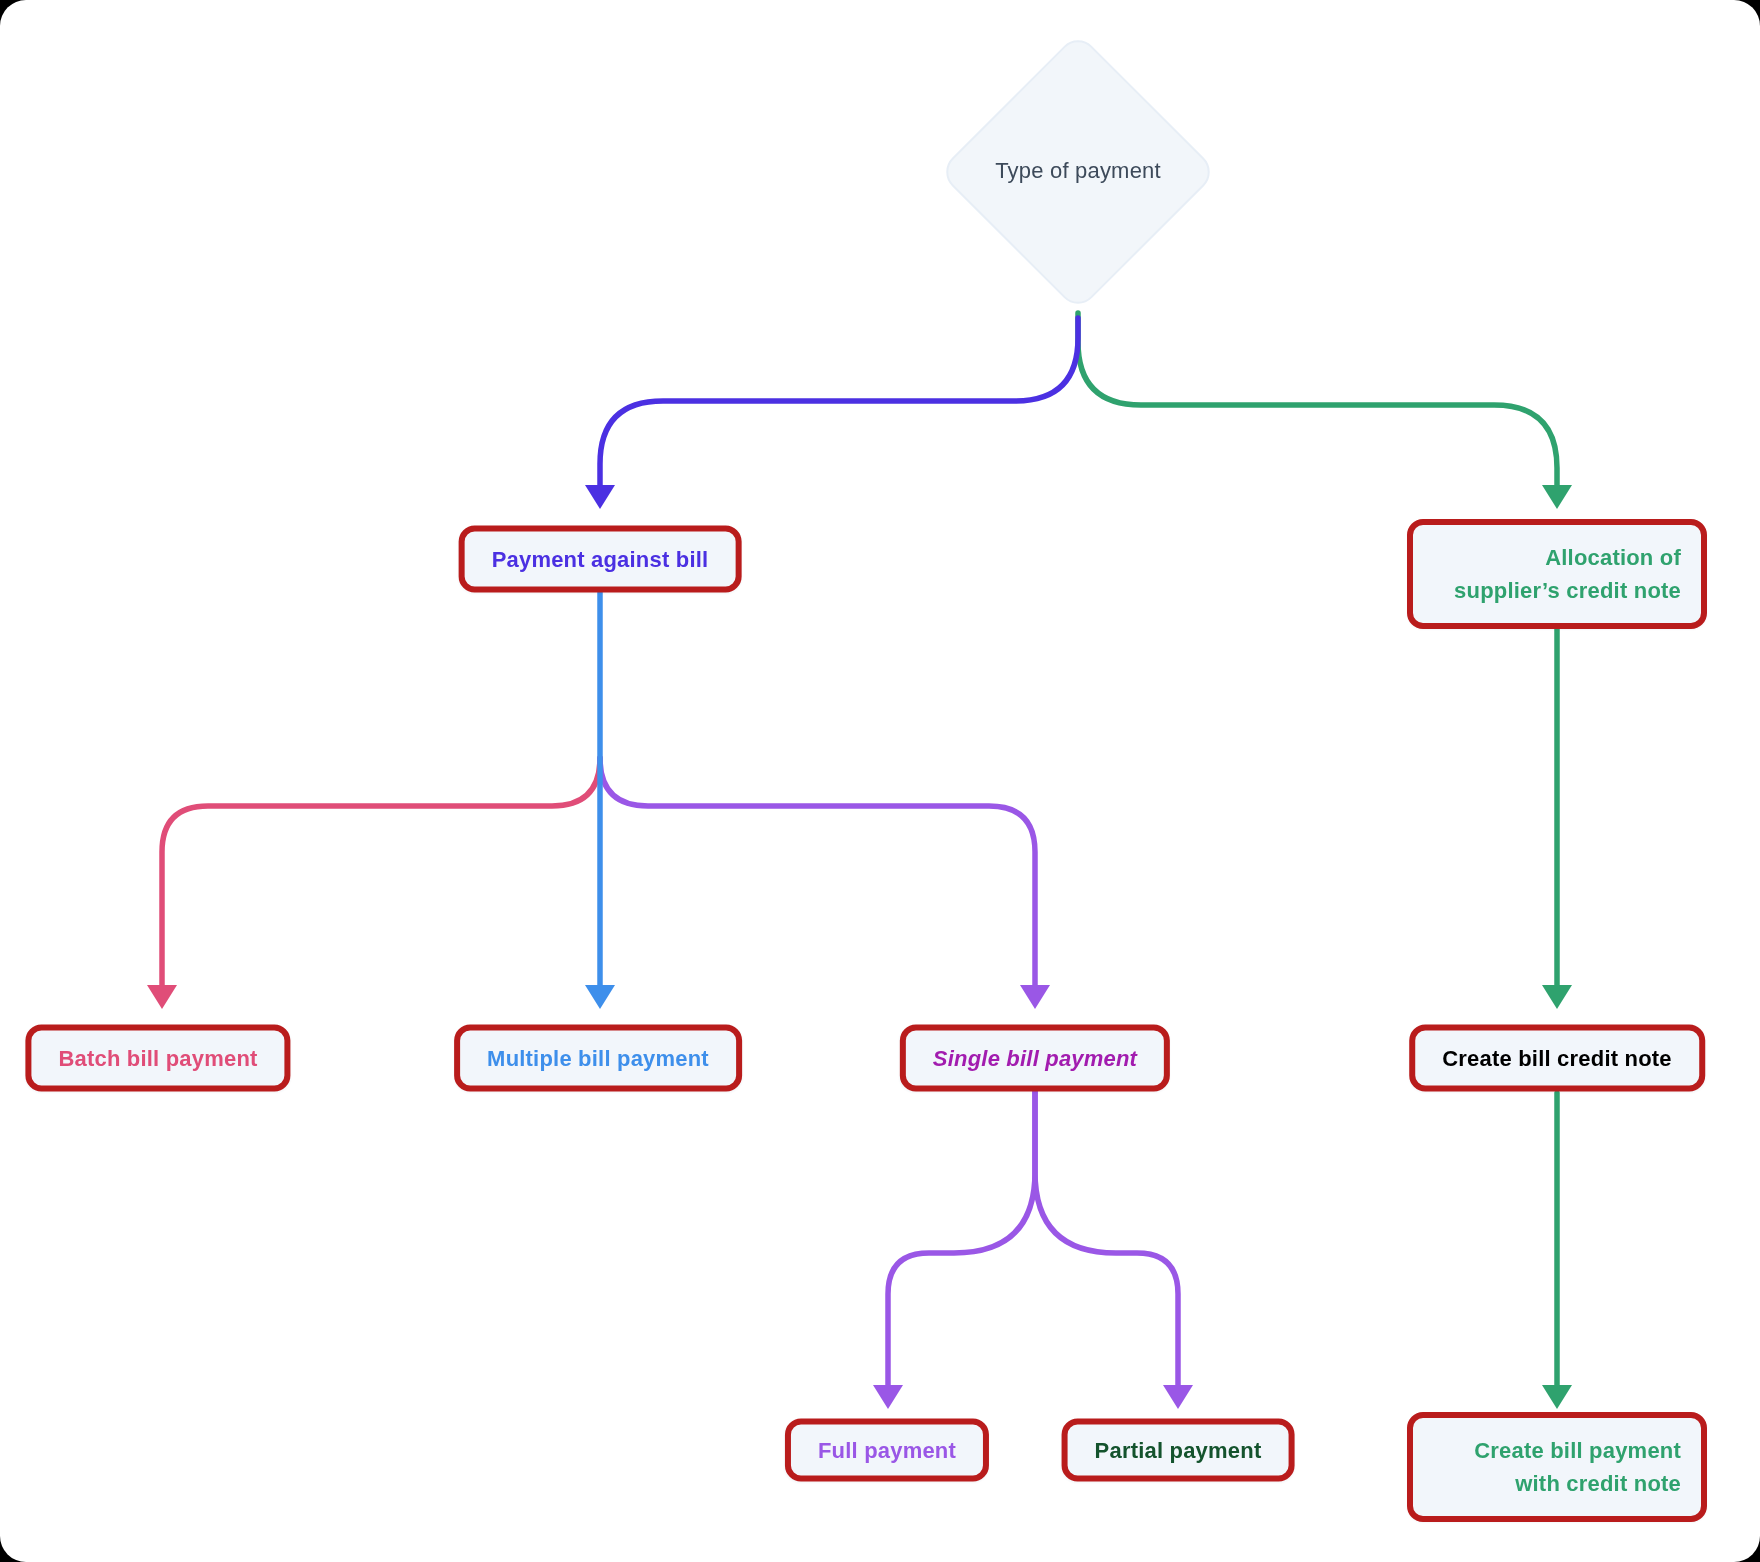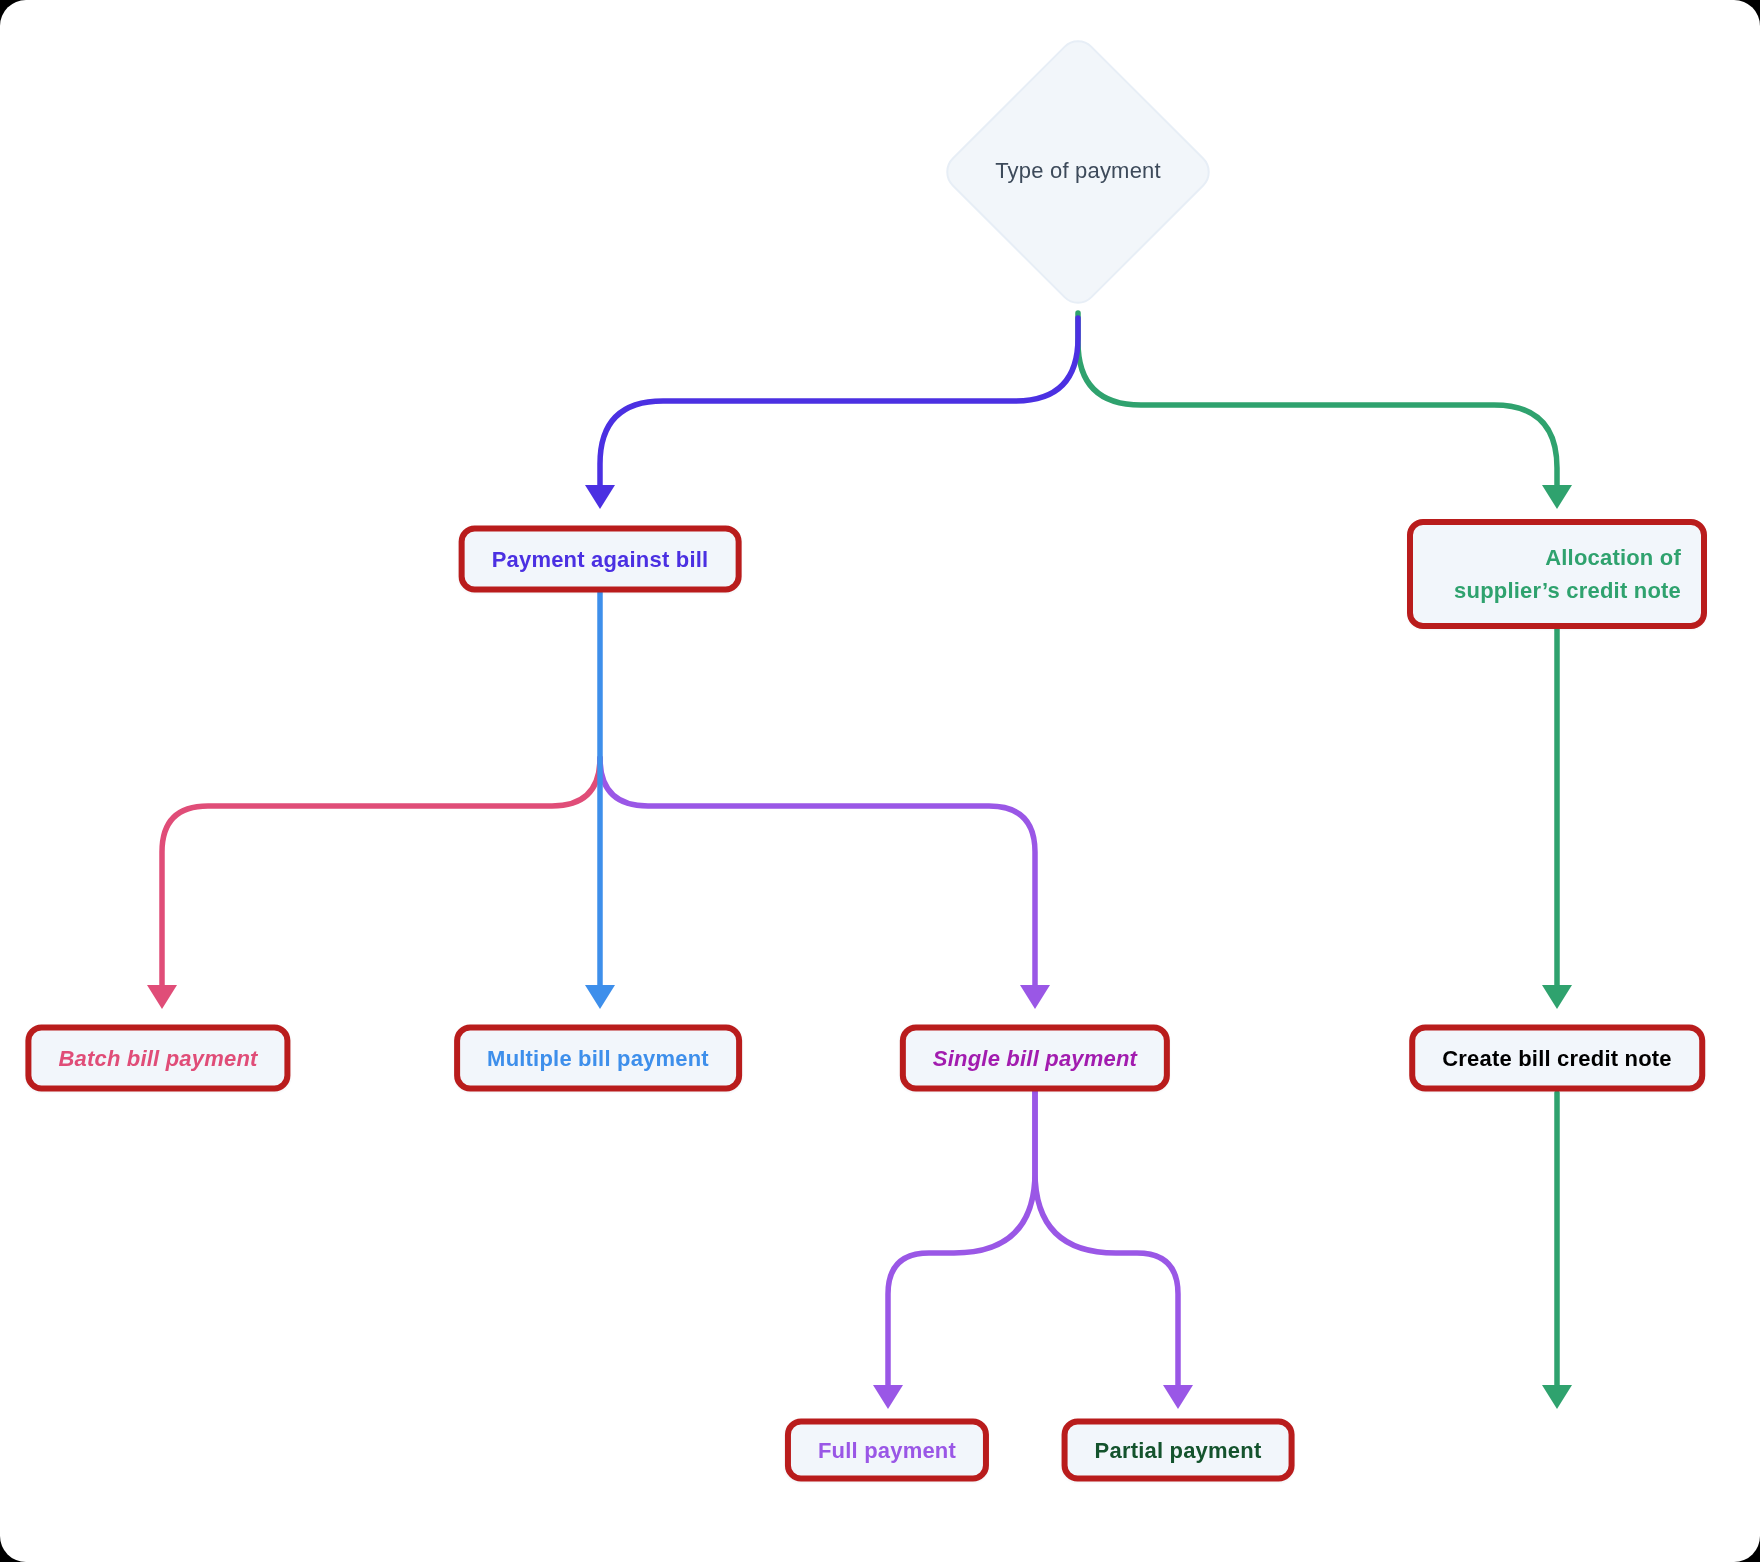--- a/index.html
+++ b/index.html
@@ -104,26 +104,27 @@
     <polygon points="1542,1385 1572,1385 1557,1409" fill="#2fa26e"></polygon>
   </svg>
 
   <div class="diamond"></div>
   <div class="diamond-label">Type of payment</div>
 
   <div class="node" style="left: 600px; top: 559px; color: rgb(75, 48, 226);">Payment against bill</div>
 
   <div class="node multiline" style="left: 1557px; top: 574px; width: 300px; color: rgb(47, 162, 110);">Allocation of supplier’s credit note</div>
 
-  <div class="node" style="left: 158px; top: 1058px; color: rgb(224, 77, 120); font-style: italic;">Batch bill payment</div>
+  <div class="node" style="left: 158px; top: 1058px; color: rgb(224, 77, 120);">Batch bill payment</div>
 
   <div class="node" style="left: 598px; top: 1058px; color: rgb(62, 143, 235);">Multiple bill payment</div>
 
   <div class="node" style="left: 1035px; top: 1058px; color: #a21caf; font-style: italic;">Single bill payment</div>
 
   <div class="node" style="left: 1557px; top: 1058px; color: #000000;">Create bill credit note</div>
 
   <div class="node" style="left: 887px; top: 1450px; height: 63px; color: rgb(154, 87, 230);">Full payment</div>
 
   <div class="node" style="left: 1178px; top: 1450px; height: 63px; color: #14532d; text-align: right;">Partial payment</div>
 
+  <div class="node multiline" style="left: 1557px; top: 1467px; width: 300px; color: rgb(47, 162, 110);">Create bill payment with credit note</div>
 
 </div>
 
 </body></html>

